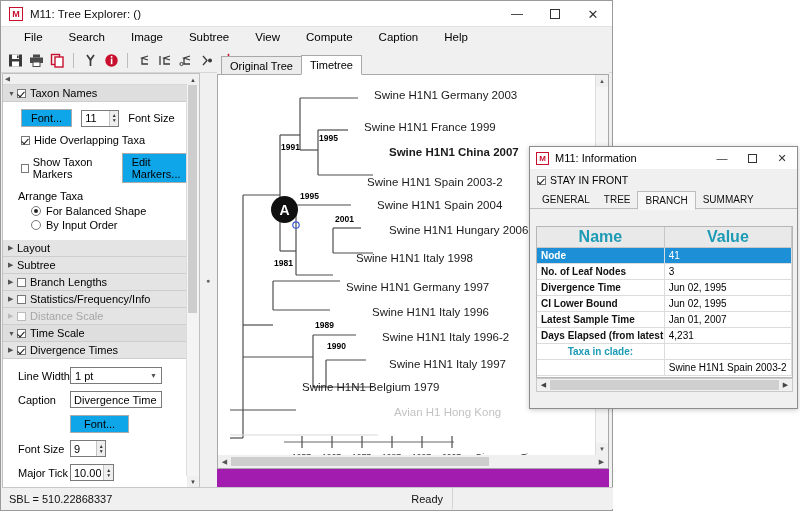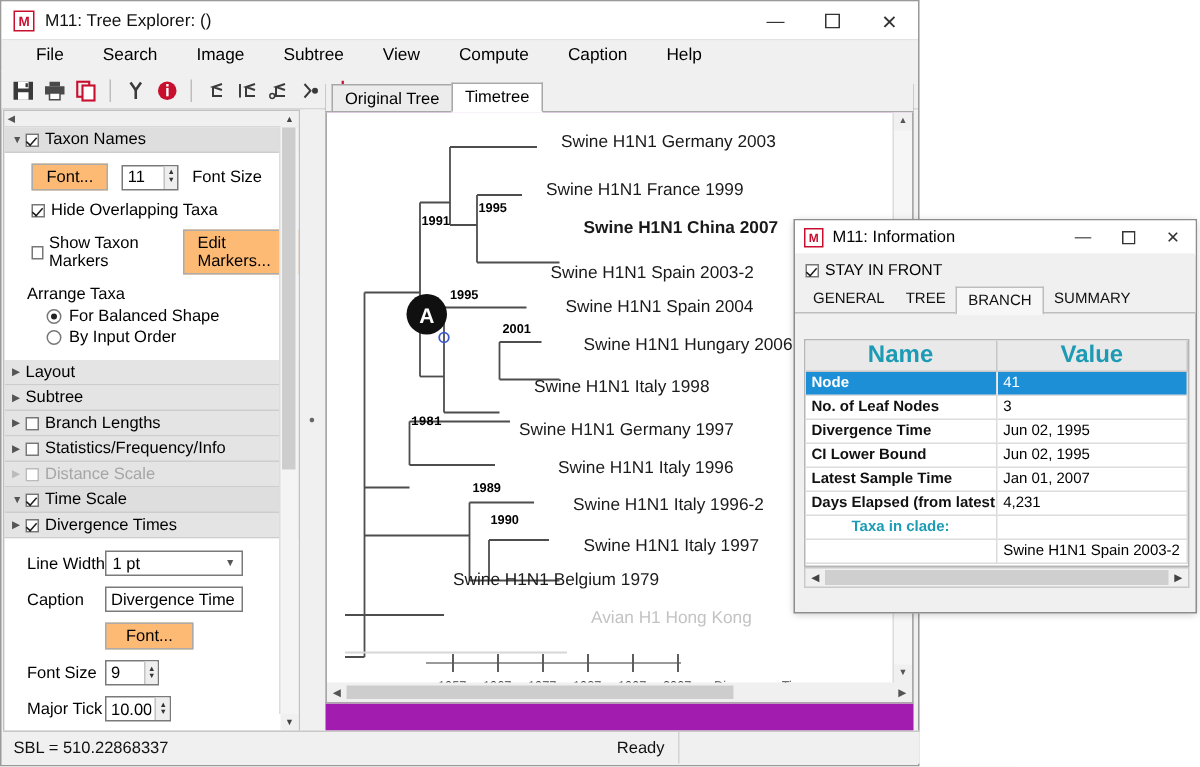--- a/index.html
+++ b/index.html
@@ -45,21 +45,21 @@
   .tri{width:9px;font-size:7px;color:#555;display:inline-block;}
   .cb{width:9px;height:9px;border:1px solid #777;background:#fff;display:inline-block;
       margin-right:4px;position:relative;box-sizing:border-box;vertical-align:middle;}
   .cb.checked:after{content:"";position:absolute;left:1px;top:0px;width:3px;height:6px;
       border:solid #1a1a1a;border-width:0 1.4px 1.4px 0;transform:rotate(42deg);}
   .cb.dis{border-color:#bbb;}
   .sec-body{background:#fff;padding:7px 0 9px 0;}
   .row{display:flex;align-items:center;padding:0 0 0 13px;margin-bottom:7px;}
   .lbl{font-size:11px;}
   .lbl.dim{color:#a6a6a6;}
-  .btn{background:#fdba74;border:1px solid #ababab;font-size:11px;padding:2px 9px;
+  .btn{background:#0ea5e9;border:1px solid #ababab;font-size:11px;padding:2px 9px;
       color:#000;box-sizing:border-box;}
   .spin{display:flex;align-items:center;border:1px solid #7a7a7a;background:#fff;
       height:17px;box-sizing:border-box;}
   .spin input{border:0;outline:0;width:100%;font:11px "Liberation Sans",sans-serif;
       padding-left:3px;background:transparent;}
   .spin .arrows{width:13px;height:100%;border-left:1px solid #c4c4c4;background:#eee;
       display:flex;flex-direction:column;align-items:center;justify-content:center;
       font-size:5px;line-height:5px;color:#333;}
   .radio{width:10px;height:10px;border-radius:50%;border:1px solid #777;background:#fff;
       display:inline-block;margin-right:5px;position:relative;box-sizing:border-box;vertical-align:middle;}
@@ -442,21 +442,21 @@
       <div class="leaf" style="left:154px;top:231px;">Swine H1N1 Italy 1996</div>
       <div class="leaf" style="left:164px;top:256px;">Swine H1N1 Italy 1996-2</div>
       <div class="leaf" style="left:171px;top:283px;">Swine H1N1 Italy 1997</div>
       <div class="leaf" style="left:84px;top:306px;">Swine H1N1 Belgium 1979</div>
       <div class="leaf gray" style="left:176px;top:331px;">Avian H1 Hong Kong</div>
 
       <div class="nodelab" style="left:101px;top:58px;">1995</div>
       <div class="nodelab" style="left:63px;top:67px;">1991</div>
       <div class="nodelab" style="left:82px;top:116px;">1995</div>
       <div class="nodelab" style="left:117px;top:139px;">2001</div>
-      <div class="nodelab" style="left:56px;top:201px;font-family:Liberation Mono, monospace;">1981</div>
+      <div class="nodelab" style="left:56px;top:183px;">1981</div>
       <div class="nodelab" style="left:97px;top:245px;">1989</div>
       <div class="nodelab" style="left:109px;top:266px;">1990</div>
 
       <svg width="260" height="26" viewBox="0 0 260 26" style="position:absolute;left:64px;top:356px;">
         <line x1="2" y1="11" x2="172" y2="11" stroke="#9a9a9a" stroke-width="1.3"></line>
         <line x1="20" y1="5" x2="20" y2="17" stroke="#5a5a5a" stroke-width="1.3"></line>
         <line x1="50" y1="5" x2="50" y2="17" stroke="#5a5a5a" stroke-width="1.3"></line>
         <line x1="80" y1="5" x2="80" y2="17" stroke="#5a5a5a" stroke-width="1.3"></line>
         <line x1="110" y1="5" x2="110" y2="17" stroke="#5a5a5a" stroke-width="1.3"></line>
         <line x1="140" y1="5" x2="140" y2="17" stroke="#5a5a5a" stroke-width="1.3"></line>

